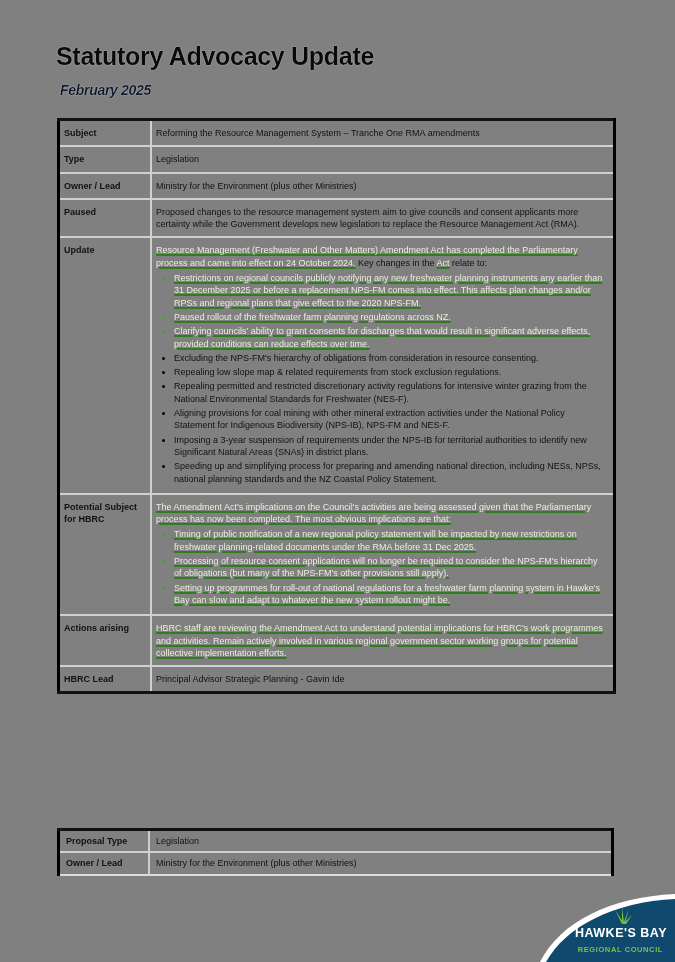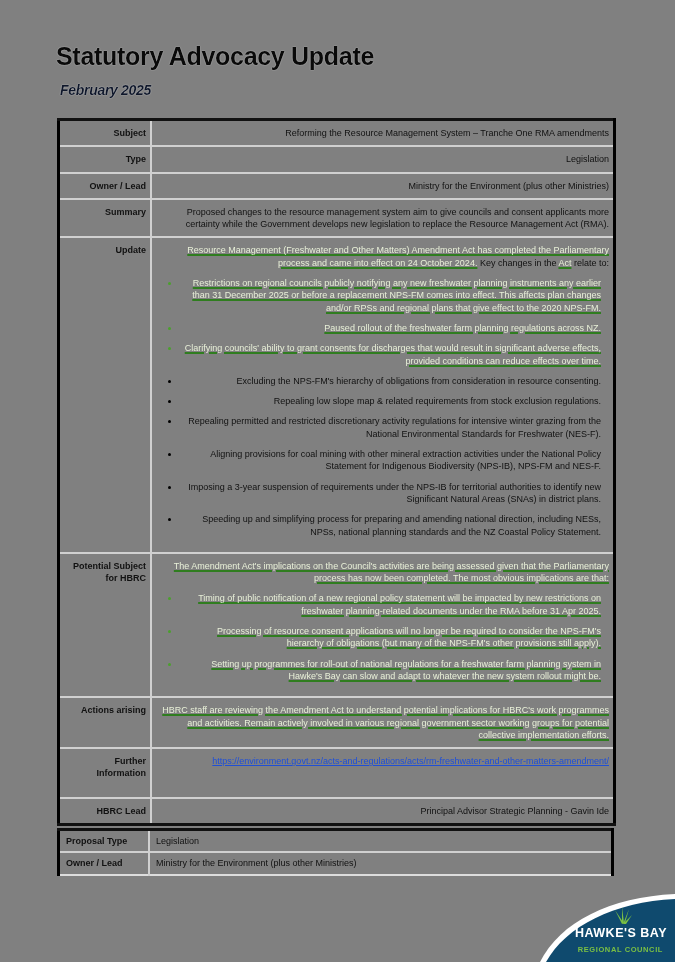--- a/index.html
+++ b/index.html
@@ -14,33 +14,33 @@
   }
   .subtitle {
     position:absolute; left:56px; top:78px; margin:4px;
     font-size:14px; font-style:italic; color:#0f172a; letter-spacing:-0.3px;
     text-shadow:0 0 1px #fff;
   }
   table.doc {
     position:absolute; border-collapse:collapse; table-layout:fixed;
     font-size:9px; line-height:12.3px;
   }
-  table.doc.t1 { left:57px; top:118px; width:559px; border-left:3px solid #000; border-right:3px solid #000; border-top:3px solid #111; border-bottom:3px solid #111;text-align:right;}
+  table.doc.t1 { left:57px; top:118px; width:559px; border-left:3px solid #000; border-right:3px solid #000; border-top:3px solid #111; border-bottom:3px solid #111;}
   table.doc.t2 { left:57px; top:828px; width:557px; border-left:3px solid #000; border-right:3px solid #000; border-top:3px solid #111; border-bottom:2px solid #ddd;}
   table.doc td {
     vertical-align:top; padding:6px 4px 6px 4px; color:#111;
   }
   table.doc tr + tr td { border-top:2px solid #d0d0d0; }
   table.doc td.label { width:82px; font-weight:bold; border-right:2px solid #d0d0d0; color:#111; }
   table.t2 td { padding:4px 6px; }
   table.t2 td.label { font-weight:bold; width:76px; }
   .green { color:#e8f0d8; text-decoration:underline; text-decoration-color:#2f7d1f; text-decoration-thickness:1.5px; }
   .link { color:#1f4fd6; text-decoration:underline; }
   ul.bul { margin:3px 0 0 0; padding-left:16px; }
-  ul.bul li { margin:8px; }
+  ul.bul li { margin:2px; }
   ul.g li::marker { color:#4aa02c; }
   ul.k li::marker { color:#000; }
   .hl { background:#5aa040; color:#e8f0d8; }
   .logo {
     position:absolute; right:0; bottom:0; width:135px; height:80px;
   }
   .logo-bg { position:absolute; right:0; bottom:0; }
   .logo-name {
     position:absolute; right:8px; bottom:22px; color:#fff; font-weight:bold; font-size:12.5px; letter-spacing:0.5px;
   }
@@ -63,21 +63,21 @@
   </tr>
   <tr>
     <td class="label">Type</td>
     <td>Legislation</td>
   </tr>
   <tr>
     <td class="label">Owner / Lead</td>
     <td>Ministry for the Environment (plus other Ministries)</td>
   </tr>
   <tr>
-    <td class="label">Summary</td>
+    <td class="label">Paused</td>
     <td>Proposed changes to the resource management system aim to give councils and consent applicants more certainty while the Government develops new legislation to replace the Resource Management Act (RMA).</td>
   </tr>
   <tr>
     <td class="label">Update</td>
     <td>
       <span class="green">Resource Management (Freshwater and Other Matters) Amendment Act has completed the Parliamentary process and came into effect on 24 October 2024.</span><span> Key changes in the </span><span class="green">Act</span><span> relate to:</span>
       <ul class="bul g">
         <li><span class="green">Restrictions on regional councils publicly notifying any new freshwater planning instruments any earlier than 31 December 2025 or before a replacement NPS-FM comes into effect. This affects plan changes and/or RPSs and regional plans that give effect to the 2020 NPS-FM.</span></li>
         <li><span class="green">Paused rollout of the freshwater farm planning regulations across NZ.</span></li>
         <li><span class="green">Clarifying councils' ability to grant consents for discharges that would result in significant adverse effects, provided conditions can reduce effects over time.</span></li>
@@ -90,33 +90,29 @@
         <li>Imposing a 3-year suspension of requirements under the NPS-IB for territorial authorities to identify new Significant Natural Areas (SNAs) in district plans.</li>
         <li>Speeding up and simplifying process for preparing and amending national direction, including NESs, NPSs, national planning standards and the NZ Coastal Policy Statement.</li>
       </ul>
     </td>
   </tr>
   <tr>
     <td class="label">Potential Subject for HBRC</td>
     <td>
       <span class="green">The Amendment Act's implications on the Council's activities are being assessed given that the Parliamentary process has now been completed. The most obvious implications are that:</span>
       <ul class="bul g">
-        <li><span class="green">Timing of public notification of a new regional policy statement will be impacted by new restrictions on freshwater planning-related documents under the RMA before 31 Apr 2025.</span></li>
+        <li><span class="green">Timing of public notification of a new regional policy statement will be impacted by new restrictions on freshwater planning-related documents under the RMA before 31 Dec 2025.</span></li>
         <li><span class="green">Processing of resource consent applications will no longer be required to consider the NPS-FM's hierarchy of obligations (but many of the NPS-FM's other provisions still apply).</span></li>
         <li><span class="green">Setting up programmes for roll-out of national regulations for a freshwater farm planning system in Hawke's Bay can slow and adapt to whatever the new system rollout might be.</span></li>
       </ul>
     </td>
   </tr>
   <tr>
     <td class="label">Actions arising</td>
     <td><span class="green">HBRC staff are reviewing the Amendment Act to understand potential implications for HBRC's work programmes and activities. Remain actively involved in various regional government sector working groups for potential collective implementation efforts.</span></td>
-  </tr>
-  <tr>
-    <td class="label" style="height:36px">Further Information</td>
-    <td><span class="link">https://environment.govt.nz/acts-and-regulations/acts/rm-freshwater-and-other-matters-amendment/</span></td>
   </tr>
   <tr>
     <td class="label">HBRC Lead</td>
     <td>Principal Advisor Strategic Planning - Gavin Ide</td>
   </tr>
 </tbody>
   </table>
 
 <table class="doc t2">
   <tbody>

